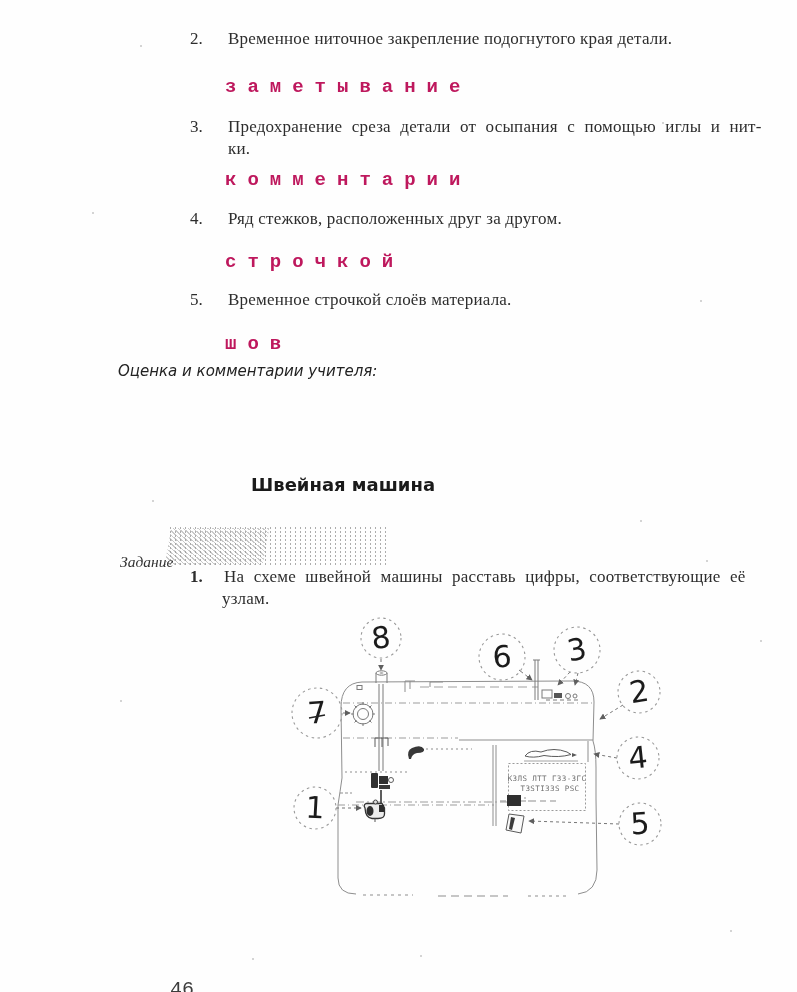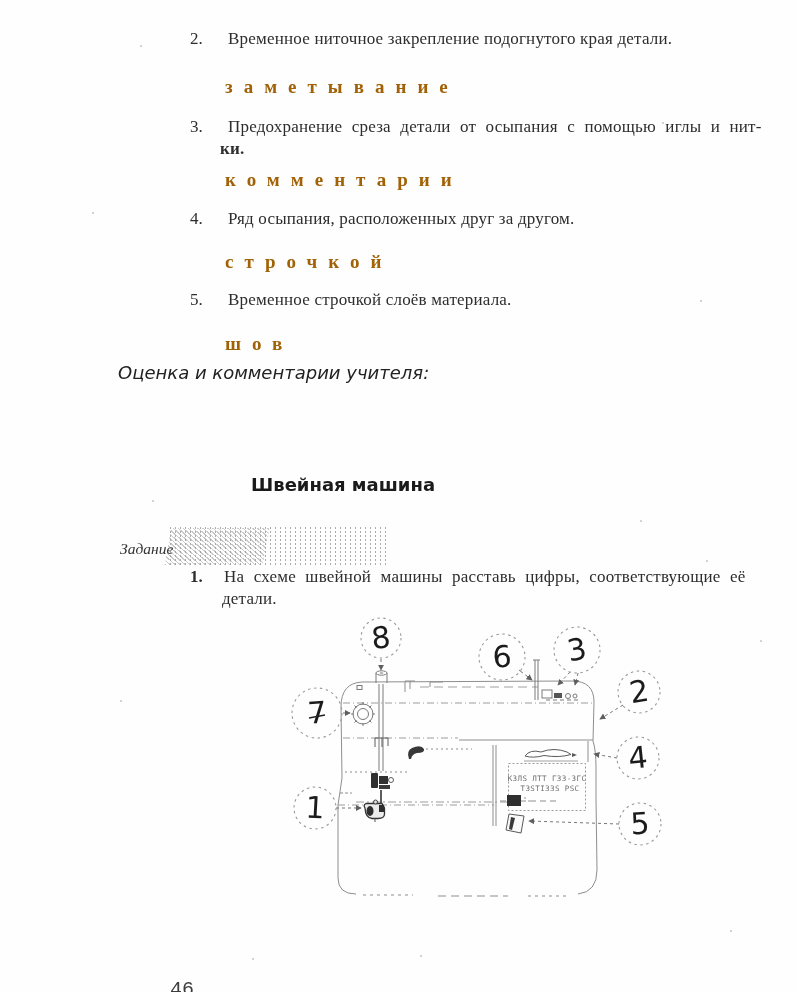--- a/index.html
+++ b/index.html
@@ -6,23 +6,23 @@
   body{
     width:797px;height:992px;position:relative;overflow:hidden;
     background:#fefefe;
     font-family:"Liberation Serif", serif;
   }
   .abs{position:absolute;white-space:nowrap;}
   .serif{font:17px/22px "Liberation Serif", serif;color:#2d2d2d;letter-spacing:.2px;text-align:right;}
   .num{position:absolute;left:190px;width:30px;font:17px/22px "Liberation Serif", serif;color:#2d2d2d;}
   .txt{position:absolute;left:228px;}
   .just{word-spacing:5px;}
-  .ans{position:absolute;left:225px;font-family:Liberation Serif, serif;font-weight:bold;
-       font-size:19px;color:#a16207;letter-spacing:11px;white-space:nowrap;text-align:center;}
-  .teacher{font-family:"DejaVu Sans", sans-serif;font-style:italic;font-size:18px;color:#222;}
+  .ans{position:absolute;left:225px;font-family:Liberation Mono, monospace;font-weight:bold;
+       font-size:19px;color:#be185d;letter-spacing:11px;white-space:nowrap;text-align:center;}
+  .teacher{font-family:"DejaVu Sans", sans-serif;font-style:italic;font-size:15px;color:#222;}
   .heading{font-family:"DejaVu Sans", sans-serif;font-weight:bold;font-size:18px;color:#1a1a1a;}
   .zlabel{font-style:italic;font-size:15.5px;color:#333;}
   .tasknum{font-weight:bold;}
   .pagenum{font-family:Liberation Mono, monospace;font-size:20px;color:#3c3c3c;margin-top:48px;}
   .smudge{
     position:absolute;left:168px;top:526px;width:222px;height:40px;
     background-image:radial-gradient(circle,#5c5c5c .7px,transparent .95px);
     background-size:5px 4px;opacity:.5;
   }
   .smudge::before{
@@ -42,47 +42,47 @@
   <div class="abs" style="top:28px;">
     <span class="num">2.</span>
     <span class="txt serif">Временное ниточное закрепление подогнутого края детали.</span>
   </div>
   <div class="ans" style="top:76px;">заметывание</div>
 
   <div class="abs" style="top:116px;">
     <span class="num">3.</span>
     <span class="txt serif just">Предохранение среза детали от осыпания с помощью иглы и нит-</span>
   </div>
-  <div class="abs serif" style="left:220px;top:138px;font-weight:bold;">ки.</div>
+  <div class="abs serif" style="left:228px;top:138px;">ки.</div>
   <div class="ans" style="top:169px;">комментарии</div>
 
   <div class="abs" style="top:208px;">
     <span class="num">4.</span>
-    <span class="txt serif">Ряд осыпания, расположенных друг за другом.</span>
+    <span class="txt serif">Ряд стежков, расположенных друг за другом.</span>
   </div>
   <div class="ans" style="top:251px;">строчкой</div>
 
   <div class="abs" style="top:289px;">
     <span class="num">5.</span>
     <span class="txt serif">Временное строчкой слоёв материала.</span>
   </div>
   <div class="ans" style="top:333px;">шов</div>
 
   <div class="abs teacher" style="left:118px;top:362px;">Оценка и комментарии учителя:</div>
 
   <div class="abs heading" style="left:218px;top:474px;margin-left:33px;">Швейная машина</div>
 
-  <div class="abs zlabel" style="left:120px;top:540px;">Задание</div>
+  <div class="abs zlabel" style="left:120px;top:553px;">Задание</div>
   <div class="smudge"></div>
 
   <div class="abs" style="top:566px;">
     <span class="num tasknum" style="left:190px;">1.</span>
     <span class="serif just" style="position:absolute;left:224px;">На схеме швейной машины расставь цифры, соответствующие её</span>
   </div>
-  <div class="abs serif" style="left:222px;top:588px;">детали.</div>
+  <div class="abs serif" style="left:222px;top:588px;">узлам.</div>
 
   <svg class="abs" style="left:278px;top:612px;" width="462" height="333" viewBox="0 0 462 333">
     <defs>
       <marker id="arr" viewBox="0 0 8 8" refX="7" refY="4" markerWidth="6.5" markerHeight="6.5" orient="auto">
         <path d="M0,0 L8,4 L0,8 Z" fill="#5f5f5f"></path>
       </marker>
     </defs>
 
     <g stroke="#8e8e8e" stroke-width="1" fill="none">
       <path d="M 64,166 L 63,95 Q 63,71 84,70 L 294,69 Q 316,69 316,90 L 315,129"></path>

